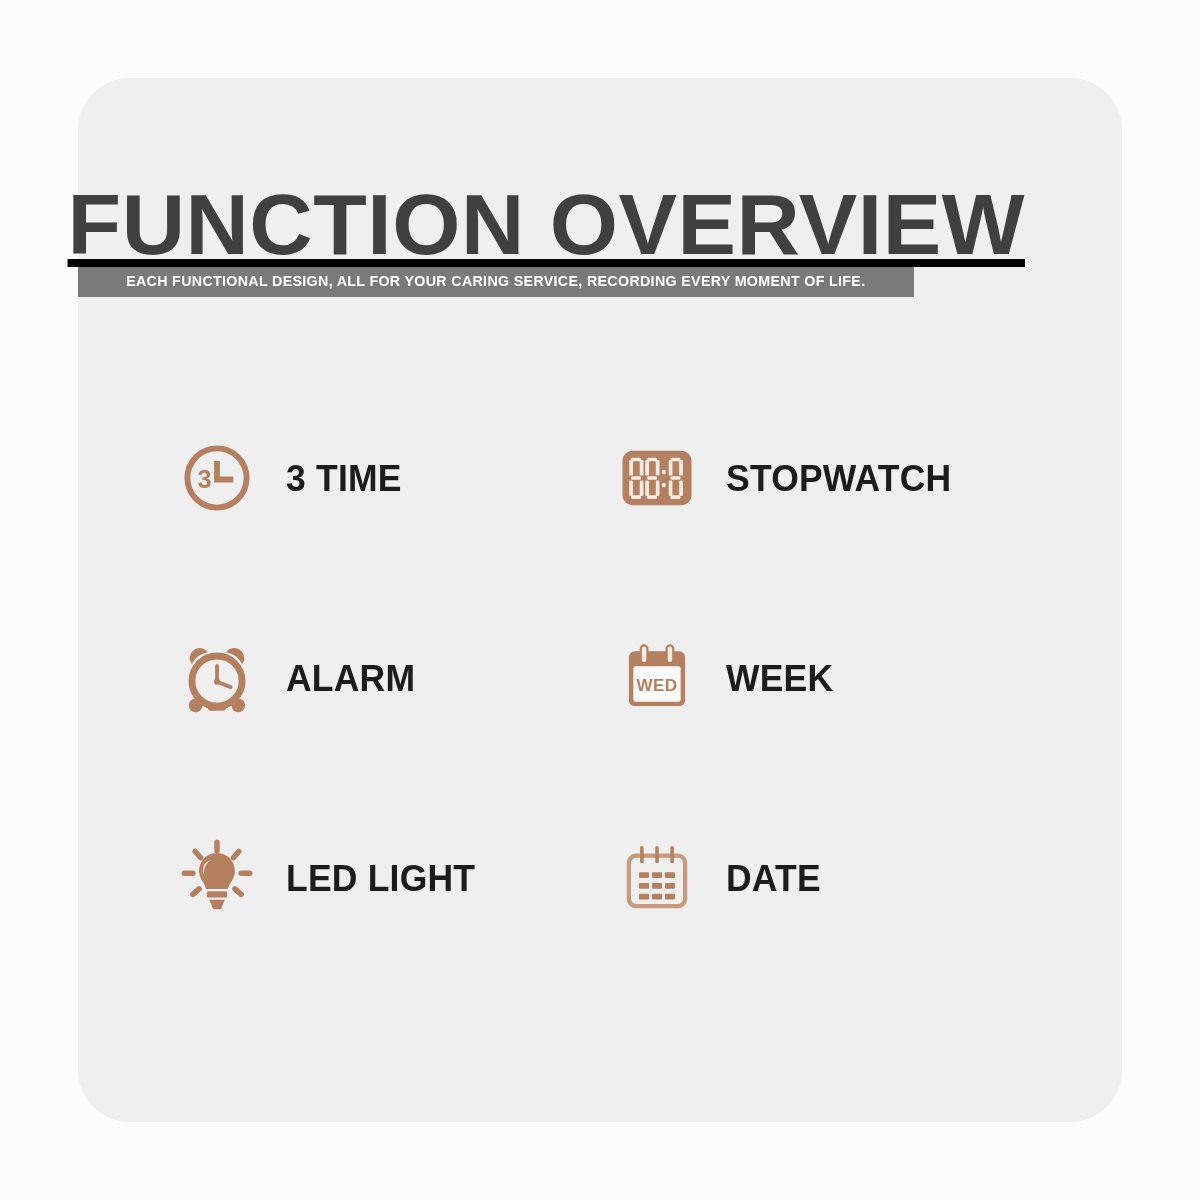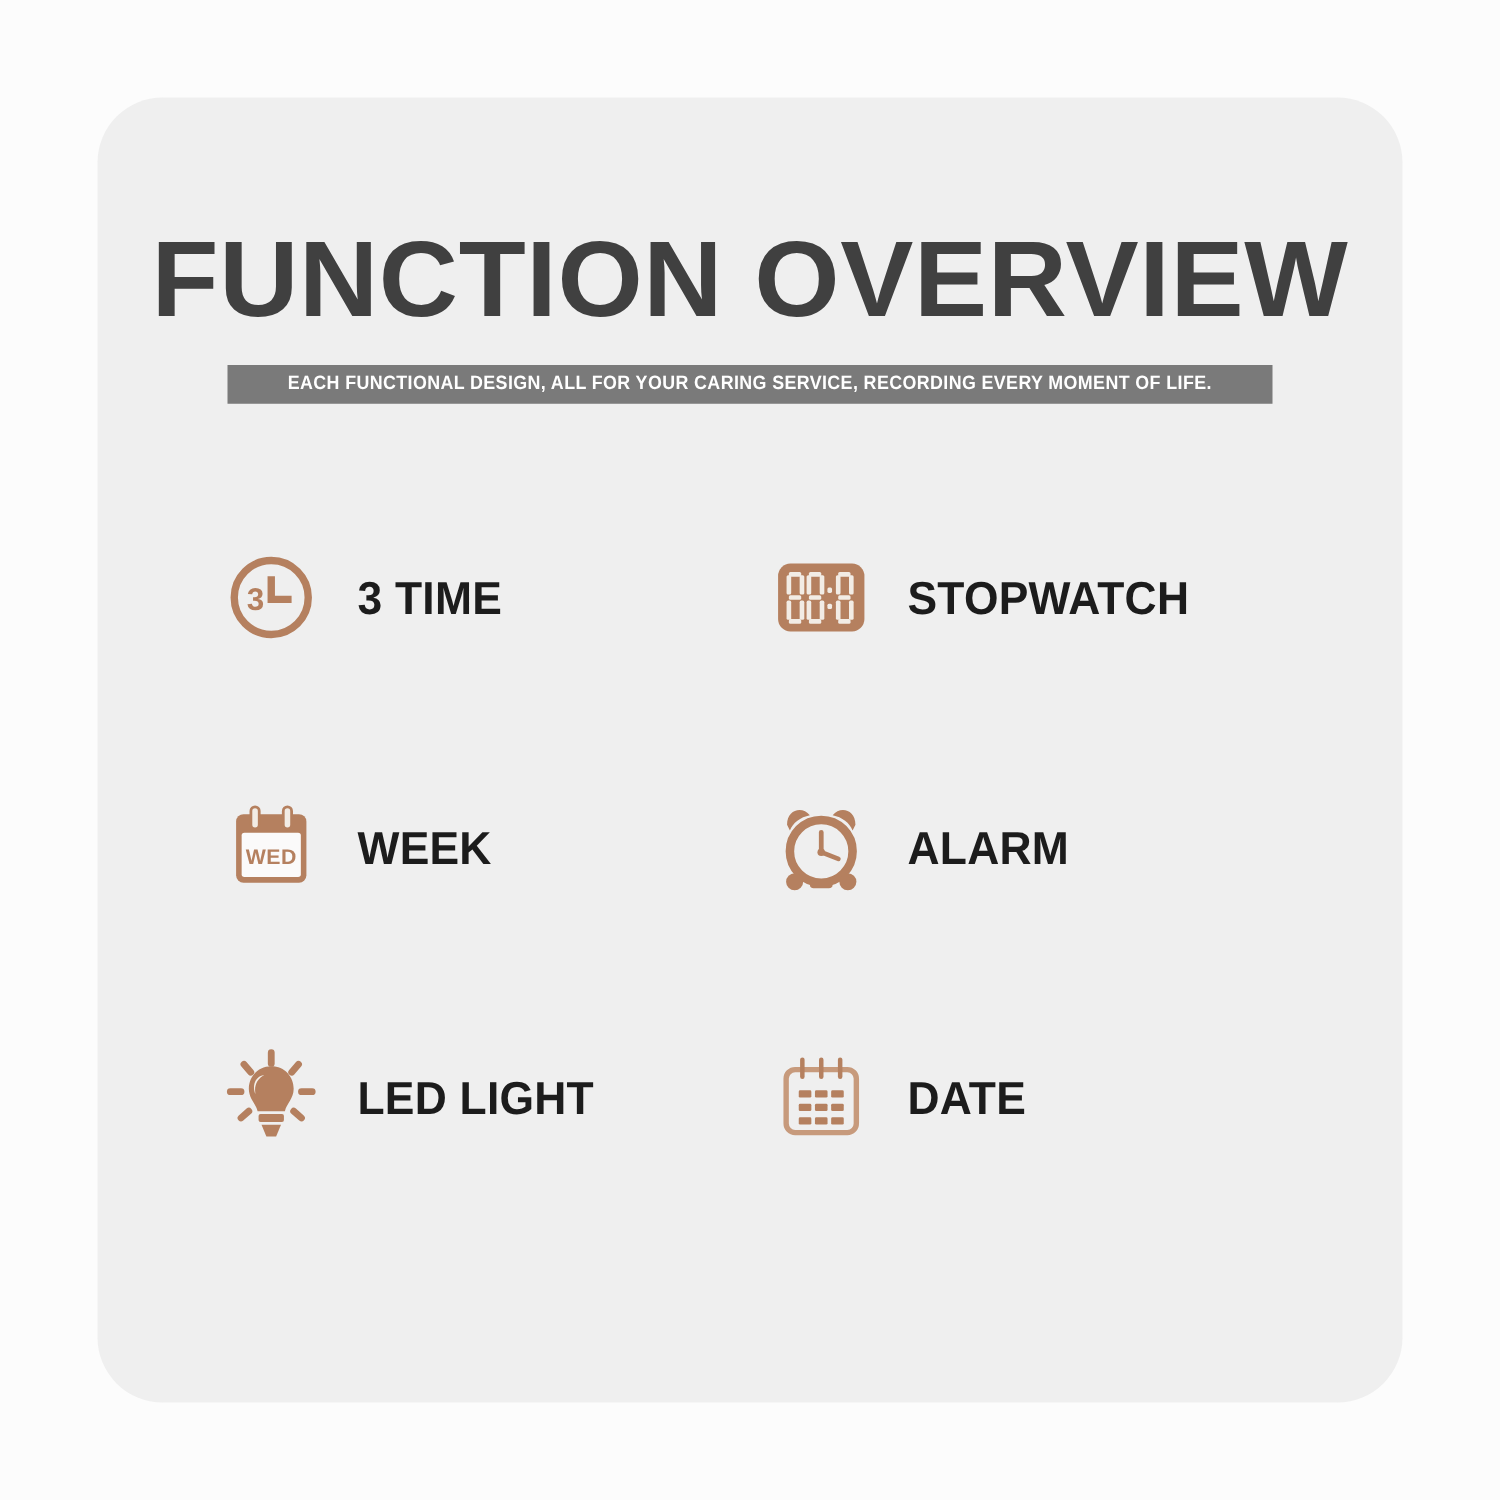--- a/index.html
+++ b/index.html
@@ -31,38 +31,37 @@
     border-radius: 52px;
     box-sizing: border-box;
   }
 
   
   .header {
     position: absolute;
     left: 0;
     top: 104px;
     width: 100%;
-    text-align: center;
+    text-decoration: underline;
   }
 
   .title {
     margin: 0;
     font-family: "Liberation Sans Narrow", "Liberation Sans", sans-serif;
     font-weight: 700;
     font-size: 86px;
     line-height: 0.98;
     letter-spacing: 0.5px;
     color: #404040;
     transform: scaleX(1.02);
     white-space: nowrap;
   }
 
   .subtitle-bar {
     display: inline-block;
-    margin-top: 26px;
     background: #7a7a7a;
     padding: 7px 16px 8px 16px;
     box-sizing: border-box;
   }
 
   .subtitle-text {
     display: block;
     font-family: "Liberation Sans Narrow", "Liberation Sans", sans-serif;
     font-weight: 700;
     font-size: 15.5px;
@@ -187,45 +186,45 @@
               <rect x="96" y="54" width="6" height="25" rx="2"></rect>
               <rect x="82" y="78" width="16" height="6" rx="2"></rect>
             </g>
           </svg>
         </span>
         <span class="feature-label">STOPWATCH</span>
       </div>
 
       <div class="feature">
         <span class="icon-slot">
-          <svg class="icon-svg" width="74" height="74" viewBox="0 0 100 100" aria-hidden="true">
-            <rect x="12" y="14" width="76" height="74" rx="8" fill="#b5805f"></rect>
-            <rect x="18" y="34" width="64" height="48" rx="3" fill="#fbfafa"></rect>
-            <rect x="28" y="6" width="9" height="24" rx="4.5" fill="#f2ece5" stroke="#b5805f" stroke-width="3"></rect>
-            <rect x="63" y="6" width="9" height="24" rx="4.5" fill="#f2ece5" stroke="#b5805f" stroke-width="3"></rect>
-            <text x="50" y="68" font-family="Liberation Sans, sans-serif" font-size="23" font-weight="700" fill="#b5805f" text-anchor="middle" letter-spacing="0.5">WED</text>
-          </svg>
-        </span>
-        <span class="feature-label">WEEK</span>
-      </div>
-
-      <div class="feature">
-        <span class="icon-slot">
           <svg class="icon-svg" width="76" height="76" viewBox="0 0 100 100" aria-hidden="true">
             <path d="M14 26 C14 10 30 6 38 16 C28 18 20 24 17 32 Z" fill="#b5805f"></path>
             <path d="M86 26 C86 10 70 6 62 16 C72 18 80 24 83 32 Z" fill="#b5805f"></path>
             <circle cx="50" cy="54" r="33" fill="none" stroke="#b5805f" stroke-width="9"></circle>
             <path d="M50 34 L50 55 L68 62" fill="none" stroke="#b5805f" stroke-width="5" stroke-linecap="round"></path>
             <circle cx="50" cy="55" r="4" fill="#b5805f"></circle>
             <circle cx="22" cy="86" r="9" fill="#b5805f"></circle>
             <circle cx="78" cy="86" r="9" fill="#b5805f"></circle>
             <rect x="38" y="84" width="24" height="9" rx="4" fill="#b5805f"></rect>
           </svg>
         </span>
         <span class="feature-label">ALARM</span>
+      </div>
+
+      <div class="feature">
+        <span class="icon-slot">
+          <svg class="icon-svg" width="74" height="74" viewBox="0 0 100 100" aria-hidden="true">
+            <rect x="12" y="14" width="76" height="74" rx="8" fill="#b5805f"></rect>
+            <rect x="18" y="34" width="64" height="48" rx="3" fill="#fbfafa"></rect>
+            <rect x="28" y="6" width="9" height="24" rx="4.5" fill="#f2ece5" stroke="#b5805f" stroke-width="3"></rect>
+            <rect x="63" y="6" width="9" height="24" rx="4.5" fill="#f2ece5" stroke="#b5805f" stroke-width="3"></rect>
+            <text x="50" y="68" font-family="Liberation Sans, sans-serif" font-size="23" font-weight="700" fill="#b5805f" text-anchor="middle" letter-spacing="0.5">WED</text>
+          </svg>
+        </span>
+        <span class="feature-label">WEEK</span>
       </div>
 
       <div class="feature">
         <span class="icon-slot">
           <svg class="icon-svg" width="78" height="78" viewBox="0 0 100 100" aria-hidden="true">
             <g stroke="#b5805f" stroke-width="7" stroke-linecap="round">
               <line x1="50" y1="4" x2="50" y2="15"></line>
               <line x1="22" y1="16" x2="29" y2="24"></line>
               <line x1="78" y1="16" x2="71" y2="24"></line>
               <line x1="8" y1="44" x2="19" y2="44"></line>

